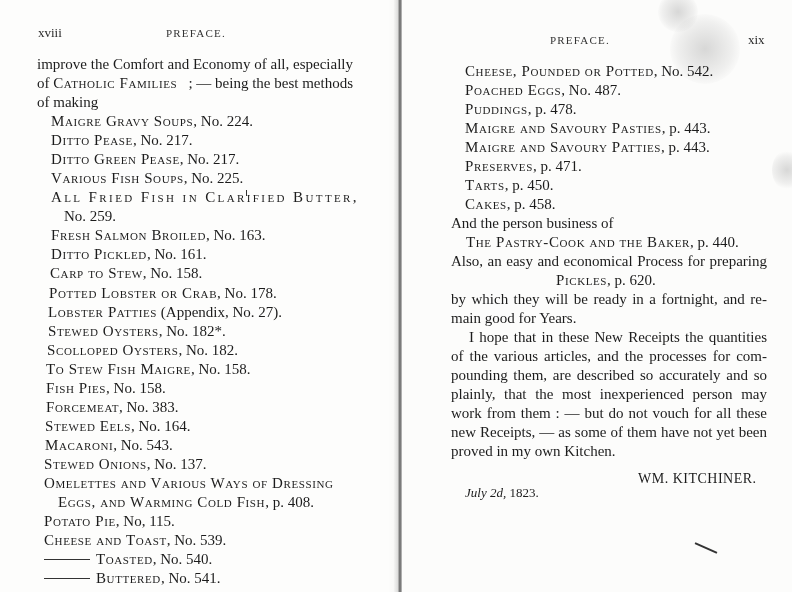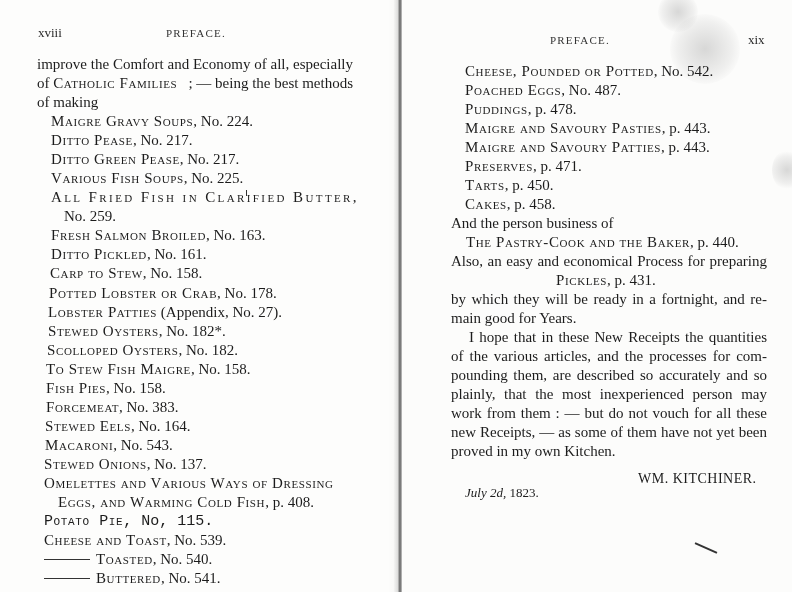--- a/index.html
+++ b/index.html
@@ -65,21 +65,21 @@
     <div class="line" style="left:48px;top:322px;"><span class="sc">Stewed Oysters</span><span>, No. 182*.</span></div>
     <div class="line" style="left:47px;top:341px;"><span class="sc">Scolloped Oysters</span><span>, No. 182.</span></div>
     <div class="line" style="left:46px;top:360px;"><span class="sc">To Stew Fish Maigre</span><span>, No. 158.</span></div>
     <div class="line" style="left:46px;top:379px;"><span class="sc">Fish Pies</span><span>, No. 158.</span></div>
     <div class="line" style="left:46px;top:398px;"><span class="sc">Forcemeat</span><span>, No. 383.</span></div>
     <div class="line" style="left:45px;top:417px;"><span class="sc">Stewed Eels</span><span>, No. 164.</span></div>
     <div class="line" style="left:45px;top:436px;"><span class="sc">Macaroni</span><span>, No. 543.</span></div>
     <div class="line" style="left:44px;top:455px;"><span class="sc">Stewed Onions</span><span>, No. 137.</span></div>
     <div class="line" style="left:44px;top:474px;"><span class="sc">Omelettes and Various Ways of Dressing</span><span></span></div>
     <div class="line" style="left:58px;top:493px;"><span class="sc">Eggs, and Warming Cold Fish</span><span>, p. 408.</span></div>
-    <div class="line" style="left:44px;top:512px;font-family:Liberation Mono, monospace;"><span class="sc">Potato Pie</span><span>, No, 115.</span></div>
+    <div class="line" style="left:44px;top:512px;"><span class="sc">Potato Pie</span><span>, No, 115.</span></div>
     <div class="line" style="left:44px;top:531px;"><span class="sc">Cheese and Toast</span><span>, No. 539.</span></div>
     <div class="line" style="left:44px;top:550px;"><span class="dash"></span><span class="sc">Toasted</span><span>, No. 540.</span></div>
     <div class="line" style="left:44px;top:569px;"><span class="dash"></span><span class="sc">Buttered</span><span>, No. 541.</span></div>
   </div>
 
   <div class="mark" style="left:246px;top:190px;width:1px;height:6px;"></div>
 </div>
 
 <div class="gutter-shadow"></div>
 <div class="gutter"></div>
@@ -99,21 +99,21 @@
     <div class="line" style="left:63px;top:119px;"><span class="sc">Maigre and Savoury Pasties</span><span>, p. 443.</span></div>
     <div class="line" style="left:63px;top:138px;"><span class="sc">Maigre and Savoury Patties</span><span>, p. 443.</span></div>
     <div class="line" style="left:63px;top:157px;"><span class="sc">Preserves</span><span>, p. 471.</span></div>
     <div class="line" style="left:63px;top:176px;"><span class="sc">Tarts</span><span>, p. 450.</span></div>
     <div class="line" style="left:63px;top:195px;"><span class="sc">Cakes</span><span>, p. 458.</span></div>
   </div>
 
   <div class="line" style="left:49px;top:214px;">And the person business of</div>
   <div class="line" style="left:64px;top:233px;text-align:right;"><span class="sc">The Pastry-Cook and the Baker</span><span>, p. 440.</span></div>
   <div class="line just" style="left:49px;top:252px;width:316px;">Also, an easy and economical Process for preparing</div>
-  <div class="line" style="left:154px;top:271px;"><span class="sc">Pickles</span><span>, p. 431.</span></div>
+  <div class="line" style="left:154px;top:271px;"><span class="sc">Pickles</span><span>, p. 620.</span></div>
 
   <div>
     <div class="line just" style="left:49px;top:290px;width:316px;">by which they will be ready in a fortnight, and re-</div>
     <div class="line" style="left:49px;top:309px;">main good for Years.</div>
   </div>
 
   <div>
     <div class="line just" style="left:67px;top:328px;width:298px;">I hope that in these New Receipts the quantities</div>
     <div class="line just" style="left:49px;top:347px;width:316px;">of the various articles, and the processes for com-</div>
     <div class="line just" style="left:49px;top:366px;width:316px;">pounding them, are described so accurately and so</div>

